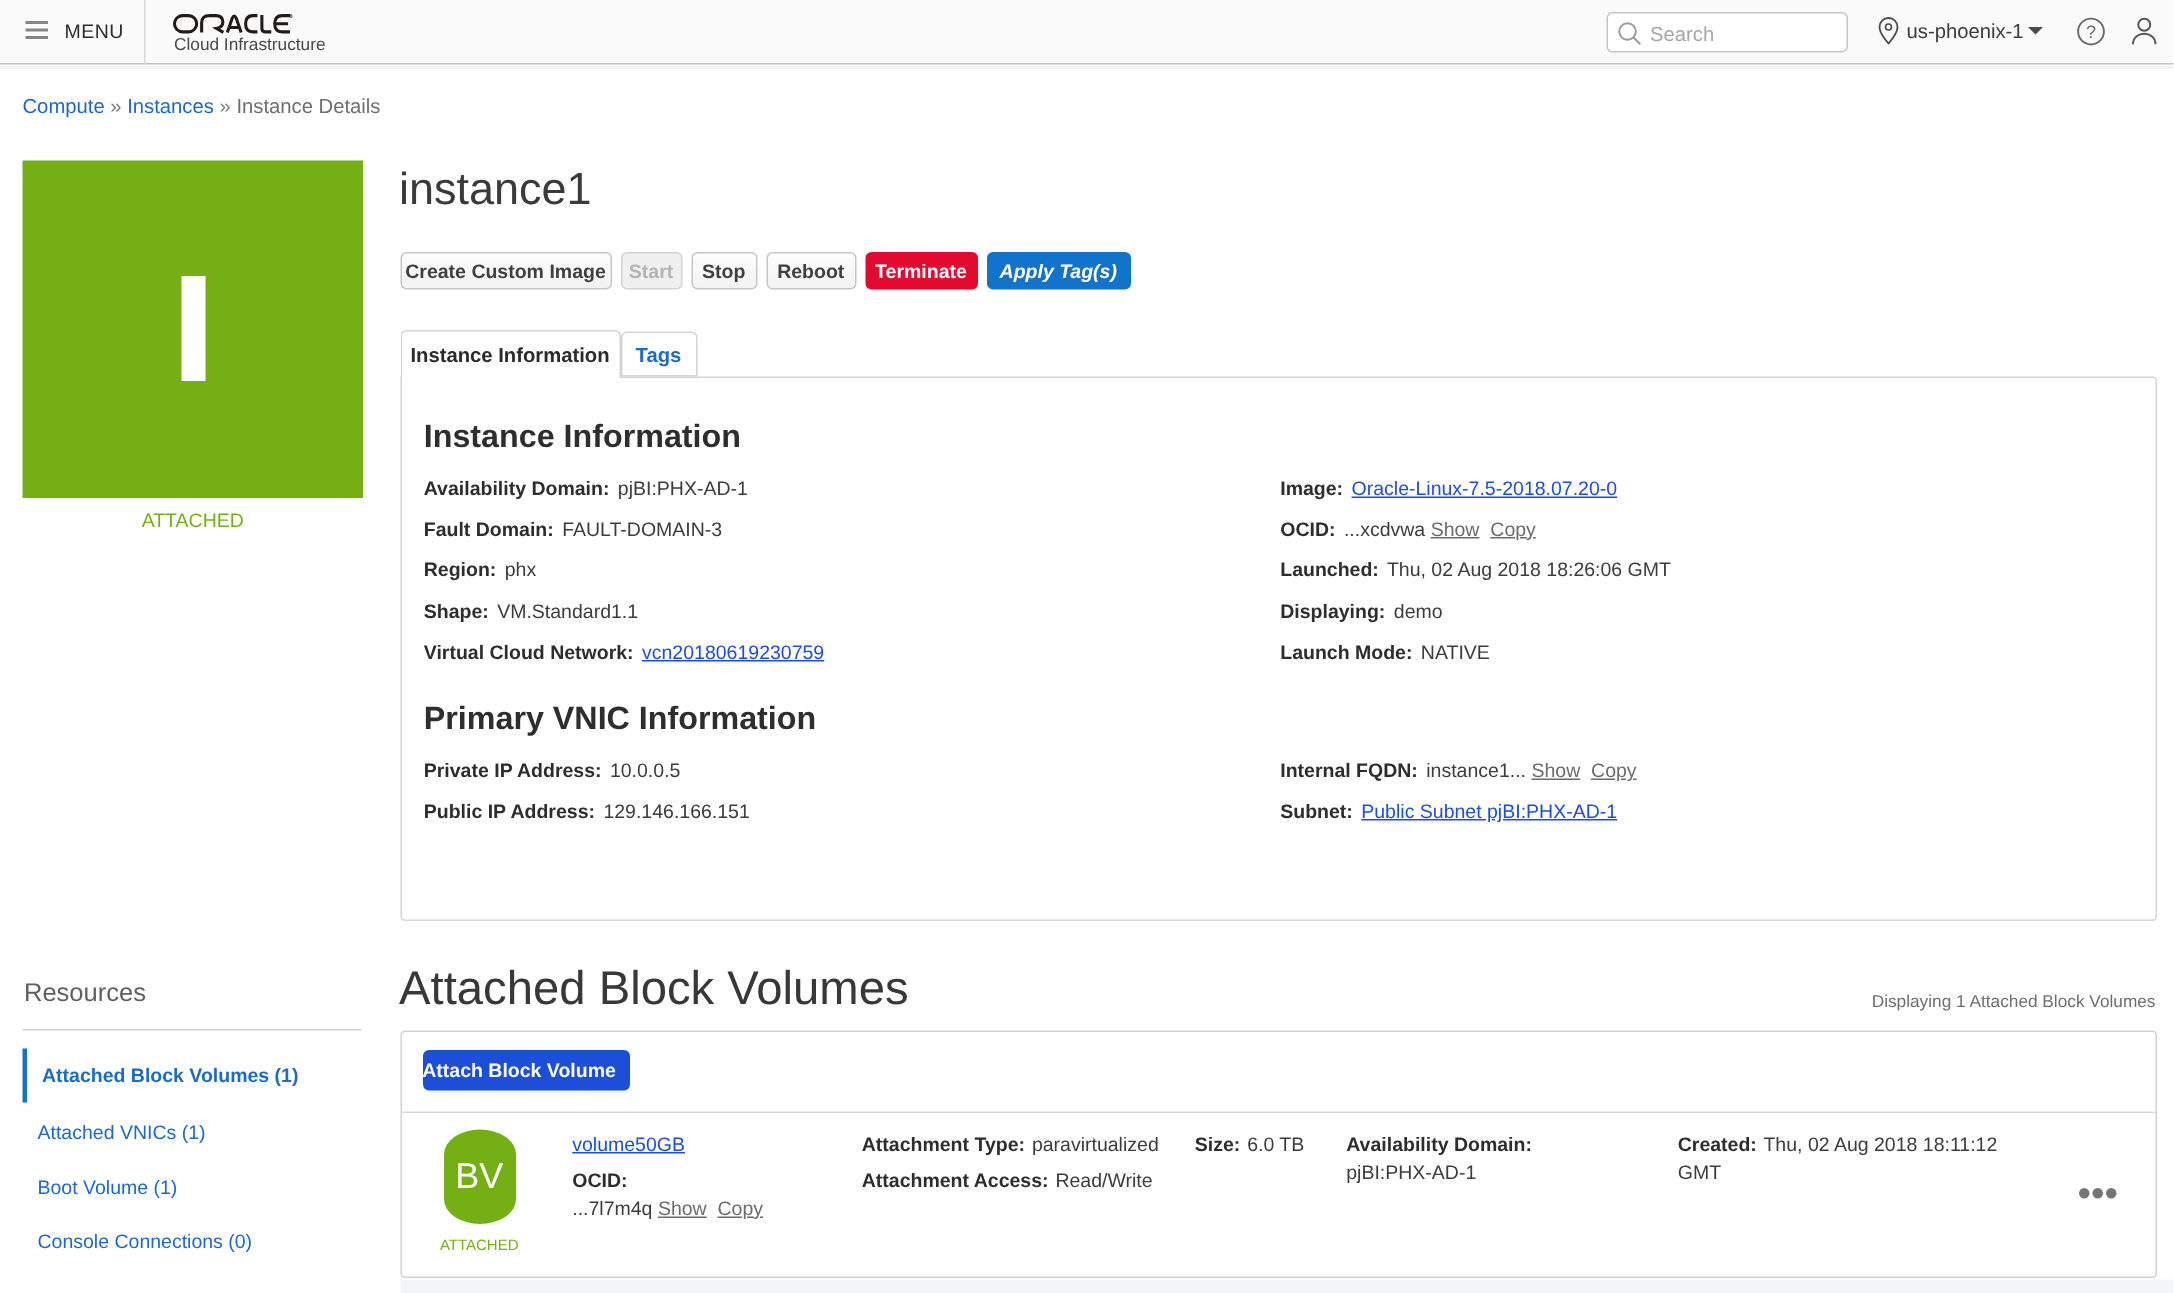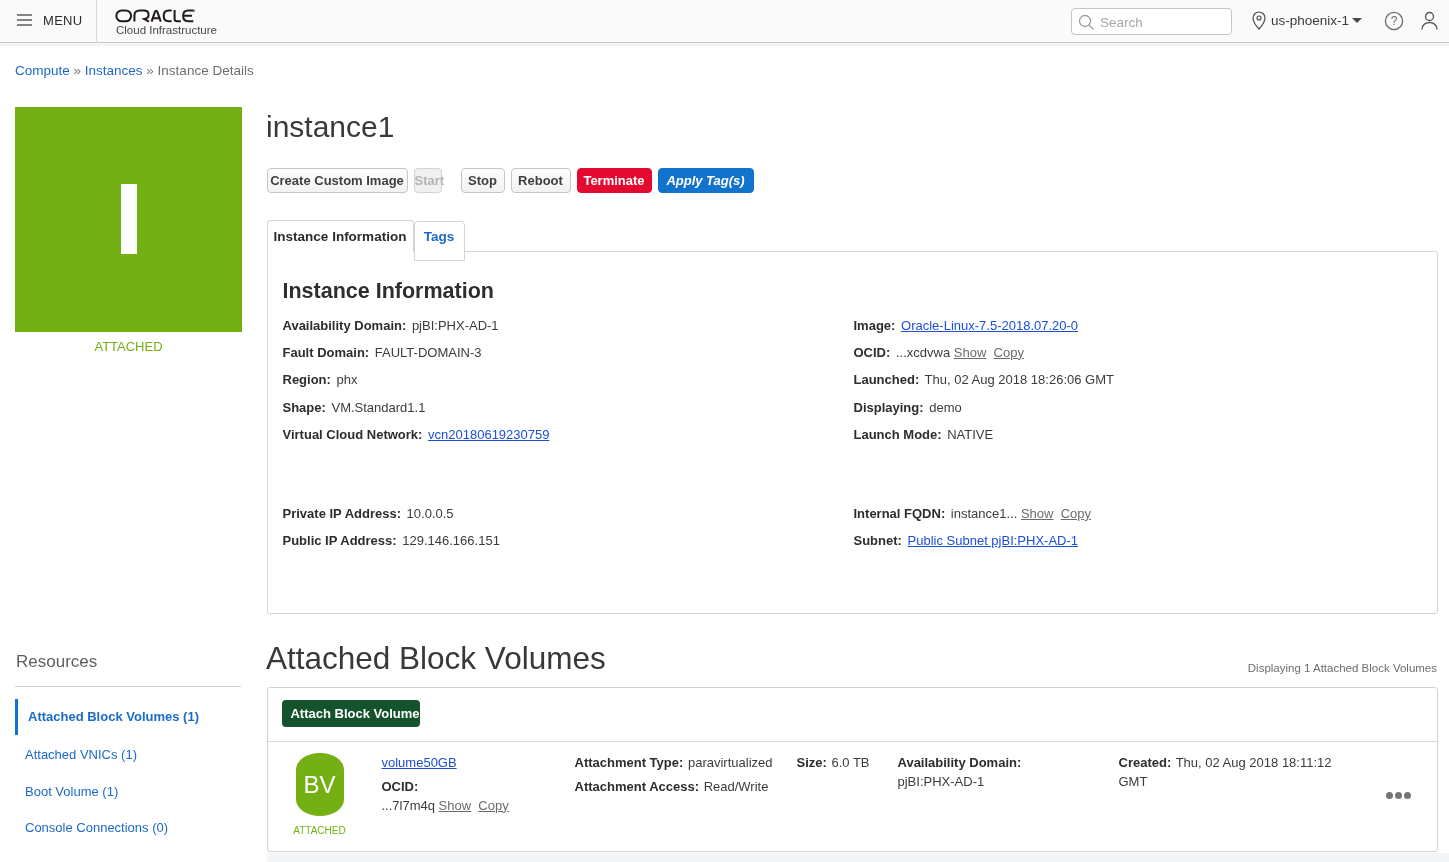--- a/index.html
+++ b/index.html
@@ -38,21 +38,21 @@
 
 #title { position:absolute; left:266px; top:109.5px; font-size:30px; color:#3a3a3a; }
 #btnrow { position:absolute; left:266.5px; top:168px; height:25px; }
 .btn { position:absolute; top:0; height:25px; border:1px solid #c6c6c6; border-radius:4px; background:linear-gradient(#fdfdfd,#f2f2f2); white-space:nowrap; font-size:13px; color:#3f3f3f; text-align:center; line-height:23px;font-weight:bold; }
 .btn.dis { color:#b4b4b4; background:#f0f0f0; border-color:#d2d2d2; }
 .btn.red { background:#e30a2f; border-color:#e30a2f; color:#fff; font-weight:bold; }
 .btn.blue { background:#1273cc; border-color:#1273cc; color:#fff; font-weight:bold; }
 
 
 #tab1 { position:absolute; left:266.5px; top:220px; width:147px; height:32px; background:#fff; border:1px solid #d4d4d4; border-bottom:none; border-radius:4px 4px 0 0; z-index:3; white-space:nowrap; font-size:13.5px; font-weight:bold; color:#2b2b2b; text-align:center; line-height:31px; }
-#tab2 { position:absolute; left:413.5px; top:221px; width:51px; height:40px; background:#fff; border:1px solid #d4d4d4; border-radius:4px 4px 0 0; z-index:2; font-size:13.5px; font-weight:bold; color:#1c69c8; text-align:center; line-height:29px; }
+#tab2 { position:absolute; left:413.5px; top:221px; width:51px; height:30px; background:#fff; border:1px solid #d4d4d4; border-radius:4px 4px 0 0; z-index:2; font-size:13.5px; font-weight:bold; color:#1c69c8; text-align:center; line-height:29px; }
 
 
 #panel1 { position:absolute; left:266.5px; top:251px; width:1171px; height:363px; background:#fff; border:1px solid #d4d4d4; border-radius:0 3px 3px 3px; }
 .h2 { font-size:21.5px; font-weight:bold; color:#2e2e2e; }
 #panel1 .h2a { position:absolute; left:15px; top:27px; }
 #panel1 .h2b { position:absolute; left:15px; top:215px; }
 .row { position:absolute; font-size:13px; color:#3c3c3c; white-space:nowrap; }
 .row b { color:#2d2d2d; margin-right:2px; }
 #note { position:absolute; left:15px; top:320.5px; font-style:italic; font-size:12.8px; color:#6d6d6d; }
 
@@ -60,21 +60,21 @@
 #res-h { position:absolute; left:16px; top:652px; font-size:17px; color:#5f5f5f; }
 #res-div { position:absolute; left:15px; top:686px; width:226px; height:1px; background:#cfcfcf; }
 .resitem { position:absolute; left:25px; font-size:13px; color:#1c69c8; }
 #res1 { position:absolute; left:15px; top:699px; width:227px; height:36px; border-left:3px solid #1273cc;padding-left:32px; }
 #res1 span { position:absolute; left:10px; top:10px; font-size:13px; font-weight:bold; color:#1a6cc4; }
 
 
 #abv-h { position:absolute; left:266px; top:640px; font-size:31.5px; color:#383838; }
 #abv-count { position:absolute; right:12px; top:662px; font-size:11.5px; color:#6e6e6e; }
 #panel2 { position:absolute; left:266.5px; top:687px; width:1171px; height:165px; background:#fff; border:1px solid #cdd2d8; border-radius:3px; }
-#abv-btn { position:absolute; left:14px; top:12px; width:138px; height:27px; background:#14532d; border-radius:4px; color:#fff; font-weight:bold; white-space:nowrap; font-size:13px; text-align:right; line-height:27px; }
+#abv-btn { position:absolute; left:14px; top:12px; width:138px; height:27px; background:#1d4ed8; border-radius:4px; color:#fff; font-weight:bold; white-space:nowrap; font-size:13px; text-align:left; line-height:27px; }
 #p2-div { position:absolute; left:0; top:53px; width:1169px; height:1px; background:#d9d9d9; }
 #bvicon { position:absolute; left:28px; top:65px; width:48px; height:63px; background:#74b014; border-radius:24px/16.5px; color:#fff; font-size:24px; text-align:center; line-height:63px; }
 #bvatt { position:absolute; left:8px; top:136.5px; width:88px; text-align:center; font-size:10px; color:#74b014; }
 .cell { position:absolute; font-size:13px; color:#3c3c3c; line-height:18.5px; white-space:nowrap; }
 .cell b { color:#2d2d2d; margin-right:1px; }
 #dots { position:absolute; left:1118px; top:104px; height:7px; line-height:0; }
 #dots i { display:inline-block; vertical-align:top; width:7px; height:7px; border-radius:50%; background:#757575; margin-right:2px; }
 #footer-strip { position:absolute; left:267px; top:852.5px; width:1182px; height:9.5px; background:#f4f5f6; }
 </style>
 </head>
@@ -125,21 +125,21 @@
 
 <div id="statbox">
     <div class="bar"></div>
   </div>
 <div id="running">ATTACHED</div>
 
 <div id="title">instance1</div>
 
 <div id="btnrow">
   <div class="btn" style="left:0; width:141px;">Create Custom Image</div>
-  <div class="btn dis" style="left:147px; width:28px;">Start</div>
+  <div class="btn dis" style="left:147px; width:41px;">Start</div>
   <div class="btn" style="left:194px; width:44px;">Stop</div>
   <div class="btn" style="left:244px; width:60px;">Reboot</div>
   <div class="btn red" style="left:310px; width:75px;">Terminate</div>
   <div class="btn blue" style="left:391px; width:96px;font-style:italic;">Apply Tag(s)</div>
 </div>
 
 <div id="tab2">Tags</div>
 <div id="tab1">Instance Information</div>
 
 <div id="panel1">
@@ -147,20 +147,21 @@
   <div class="row" style="left:15px; top:65.5px;"><b>Availability Domain:</b> pjBI:PHX-AD-1</div>
   <div class="row" style="left:15px; top:92.5px;"><b>Fault Domain:</b> FAULT-DOMAIN-3</div>
   <div class="row" style="left:15px; top:120px;"><b>Region:</b> phx</div>
   <div class="row" style="left:15px; top:147.5px;"><b>Shape:</b> VM.Standard1.1</div>
   <div class="row" style="left:15px; top:175px;"><b>Virtual Cloud Network:</b> <a class="ulnk">vcn20180619230759</a></div>
   <div class="row" style="left:586px; top:65.5px;"><b>Image:</b> <a class="ulnk">Oracle-Linux-7.5-2018.07.20-0</a></div>
   <div class="row" style="left:586px; top:92.5px;"><b>OCID:</b> ...xcdvwa <a class="glnk">Show</a>&nbsp; <a class="glnk">Copy</a></div>
   <div class="row" style="left:586px; top:120px;"><b>Launched:</b> Thu, 02 Aug 2018 18:26:06 GMT</div>
   <div class="row" style="left:586px; top:147.5px;"><b>Displaying:</b> demo</div>
   <div class="row" style="left:586px; top:175px;"><b>Launch Mode:</b> NATIVE</div>
+  <div class="h2 h2b">Primary VNIC Information</div>
   <div class="row" style="left:15px; top:254px;"><b>Private IP Address:</b> 10.0.0.5</div>
   <div class="row" style="left:15px; top:281px;"><b>Public IP Address:</b> 129.146.166.151</div>
   <div class="row" style="left:586px; top:254px;"><b>Internal FQDN:</b> instance1... <a class="glnk">Show</a>&nbsp; <a class="glnk">Copy</a></div>
   <div class="row" style="left:586px; top:281px;"><b>Subnet:</b> <a class="ulnk">Public Subnet pjBI:PHX-AD-1</a></div>
 </div>
 
 <div id="res-h">Resources</div>
 <div id="res-div"></div>
 <div id="res1">
     <span>Attached Block Volumes (1)</span>

